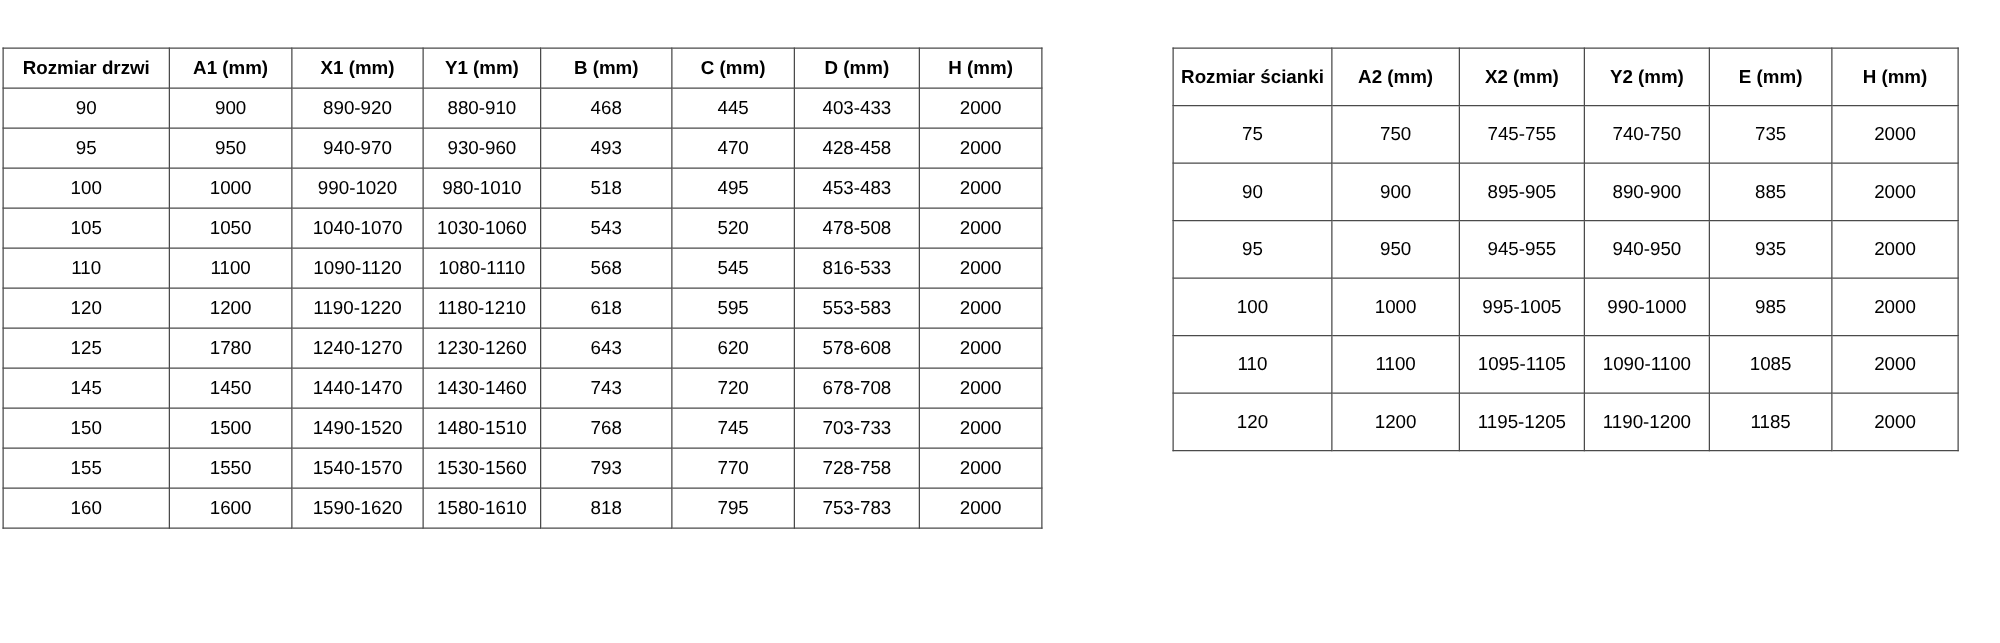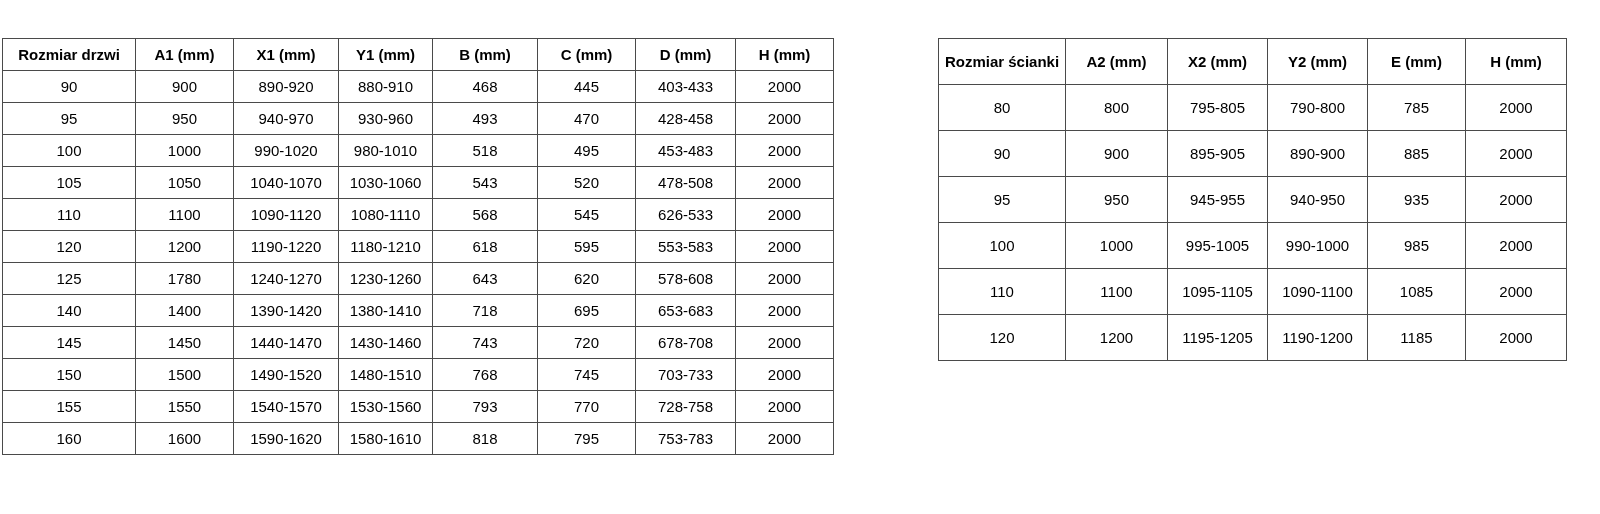--- a/index.html
+++ b/index.html
@@ -133,51 +133,41 @@
           <td>478-508</td>
           <td>2000</td>
         </tr>
         <tr>
           <td>110</td>
           <td>1100</td>
           <td>1090-1120</td>
           <td>1080-1110</td>
           <td>568</td>
           <td>545</td>
-          <td>626-533</td>
+          <td>816-533</td>
           <td>2000</td>
         </tr>
         <tr>
           <td>120</td>
           <td>1200</td>
           <td>1190-1220</td>
           <td>1180-1210</td>
           <td>618</td>
           <td>595</td>
           <td>553-583</td>
           <td>2000</td>
         </tr>
         <tr>
           <td>125</td>
           <td>1780</td>
           <td>1240-1270</td>
           <td>1230-1260</td>
           <td>643</td>
           <td>620</td>
           <td>578-608</td>
-          <td>2000</td>
-        </tr>
-        <tr>
-          <td>140</td>
-          <td>1400</td>
-          <td>1390-1420</td>
-          <td>1380-1410</td>
-          <td>718</td>
-          <td>695</td>
-          <td>653-683</td>
           <td>2000</td>
         </tr>
         <tr>
           <td>145</td>
           <td>1450</td>
           <td>1440-1470</td>
           <td>1430-1460</td>
           <td>743</td>
           <td>720</td>
           <td>678-708</td>
@@ -230,25 +220,25 @@
           <th>Rozmiar ścianki</th>
           <th>A2 (mm)</th>
           <th>X2 (mm)</th>
           <th>Y2 (mm)</th>
           <th>E (mm)</th>
           <th>H (mm)</th>
         </tr>
     </thead>
     <tbody>
         <tr>
-          <td>80</td>
-          <td>800</td>
-          <td>795-805</td>
-          <td>790-800</td>
-          <td>785</td>
+          <td>75</td>
+          <td>750</td>
+          <td>745-755</td>
+          <td>740-750</td>
+          <td>735</td>
           <td>2000</td>
         </tr>
         <tr>
           <td>90</td>
           <td>900</td>
           <td>895-905</td>
           <td>890-900</td>
           <td>885</td>
           <td>2000</td>
         </tr>

